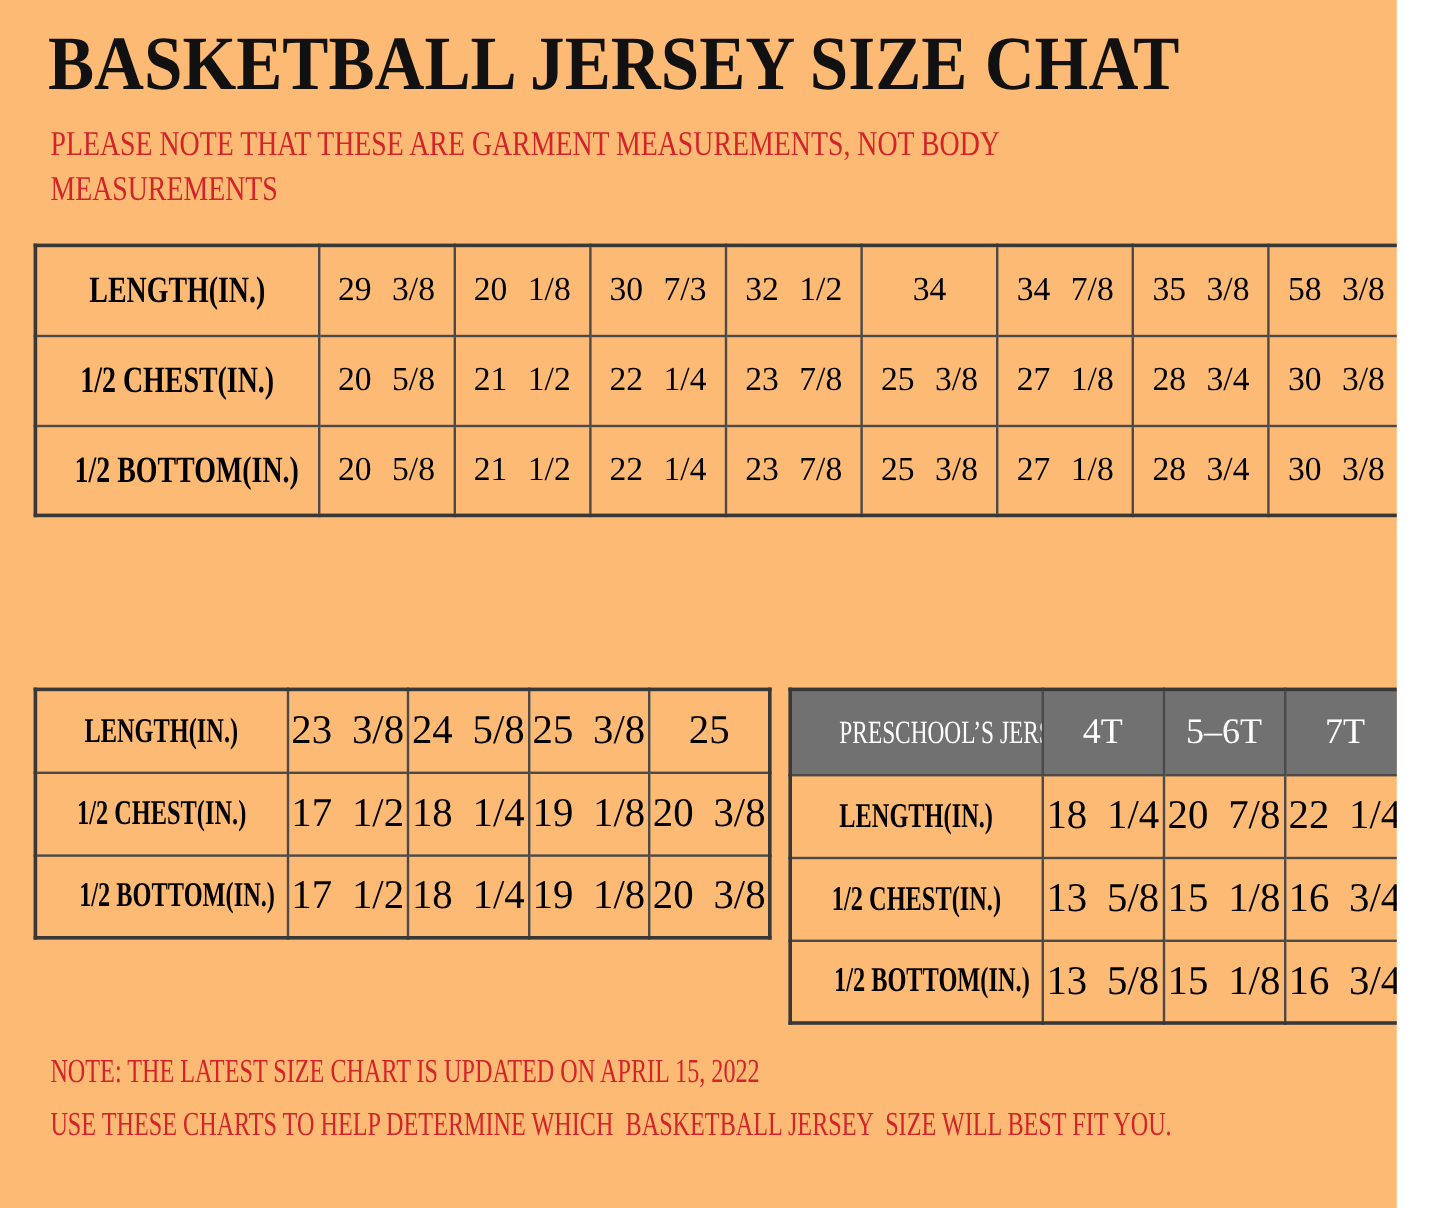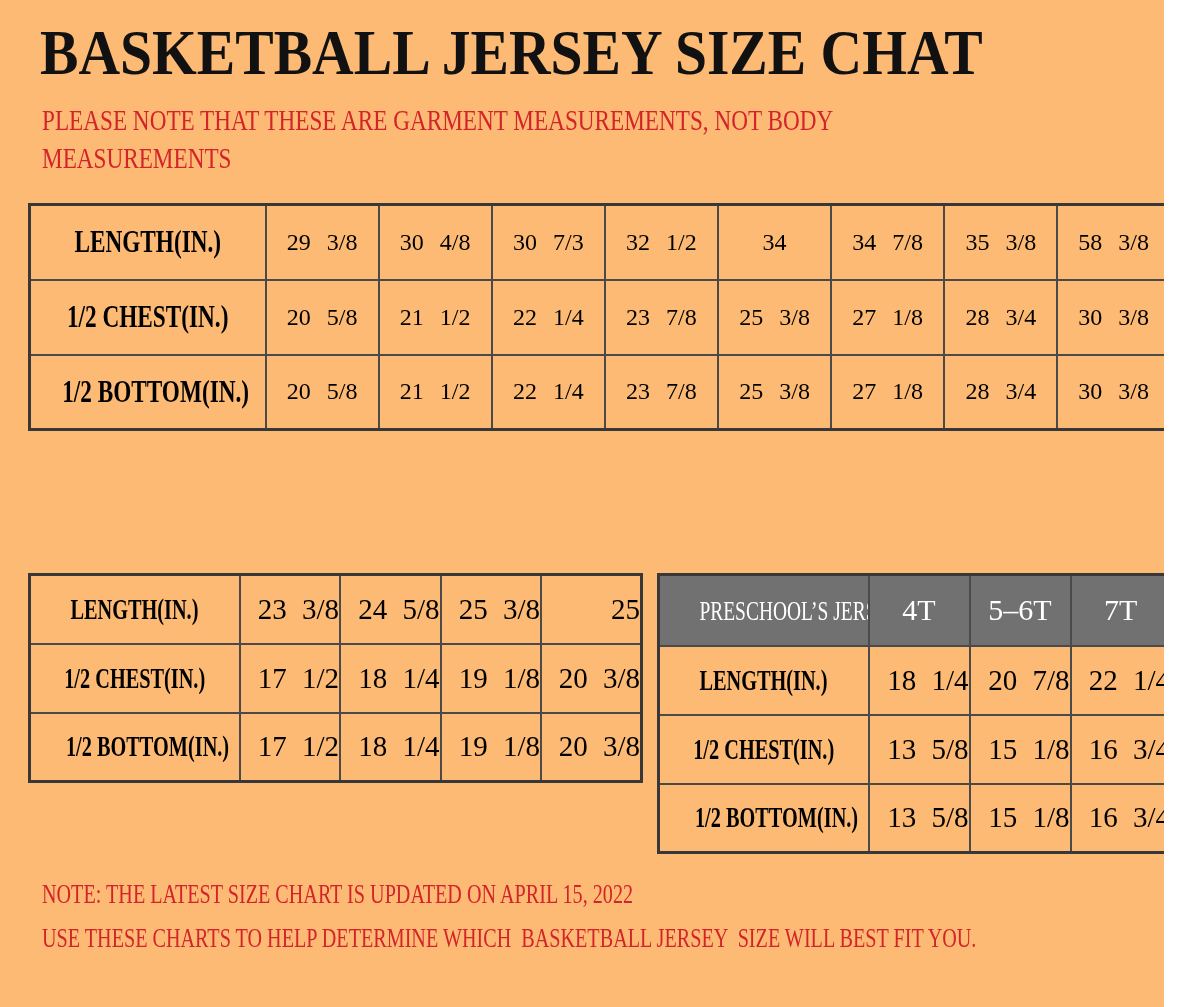--- a/index.html
+++ b/index.html
@@ -60,30 +60,30 @@
   td.rowlabel { font-weight: bold; color: #000; white-space: nowrap; }
   td.val { color: #000; font-weight: 400; }
   .cond { display: inline-block; white-space: nowrap; }
 
   
   #men-table { left: 28px; top: 203px; width: 1144px; }
   #men-table th { font-size: 31px; }
   #men-table tr.head { height: 78px; }
   #men-table tr.datarow { height: 75px; }
   #men-table td.rowlabel { font-size: 31px; }
-  #men-table td.val { font-size: 24px; word-spacing: 10px; margin-left: 12px; }
+  #men-table td.val { font-size: 28px; word-spacing: 10px; margin-left: 12px; }
   #men-table .corner-label { transform: scaleX(0.95); }
   #men-table .rowlabel .cond { transform: scaleX(0.75); }
 
   
   table.small th { font-size: 30px; }
   table.small tr.head { height: 71px; }
   table.small tr.datarow { height: 69px; }
   table.small td.rowlabel { font-size: 29px; }
-  table.small td.val { font-size: 29px; word-spacing: 8px; text-align: right; }
+  table.small td.val { font-size: 34px; word-spacing: 8px; }
   table.small .rowlabel .cond { transform: scaleX(0.70); }
 
   #boys-table { left: 28px; top: 573px; width: 615px; }
   #boys-table .corner-label { transform: scaleX(0.90); font-size: 30px; }
 
   #preschool-table { left: 657px; top: 573px; width: 516px; }
   #preschool-table .corner-label { transform: scaleX(0.72); font-size: 27px; }
 
   .bottom-note {
     position: absolute;
@@ -108,21 +108,21 @@
   <div class="subtitle"><span>PLEASE NOTE THAT THESE ARE GARMENT MEASUREMENTS, NOT BODY</span><br><span>MEASUREMENTS</span></div>
 
   <table class="size-table" id="men-table">
     <colgroup>
         <col style="width:236px">
       </colgroup>
     <tbody>
     <tr class="datarow">
       <td class="rowlabel"><span class="cond">LENGTH(IN.)</span></td>
       <td class="val">29 3/8</td>
-      <td class="val">30 4/8</td>
+      <td class="val">20 1/8</td>
       <td class="val">30 7/3</td>
       <td class="val">32 1/2</td>
       <td class="val">34</td>
       <td class="val">34 7/8</td>
       <td class="val">35 3/8</td>
       <td class="val">58 3/8</td>
     </tr>
     <tr class="datarow">
       <td class="rowlabel"><span class="cond">1/2 CHEST(IN.)</span></td>
       <td class="val">20 5/8</td>

